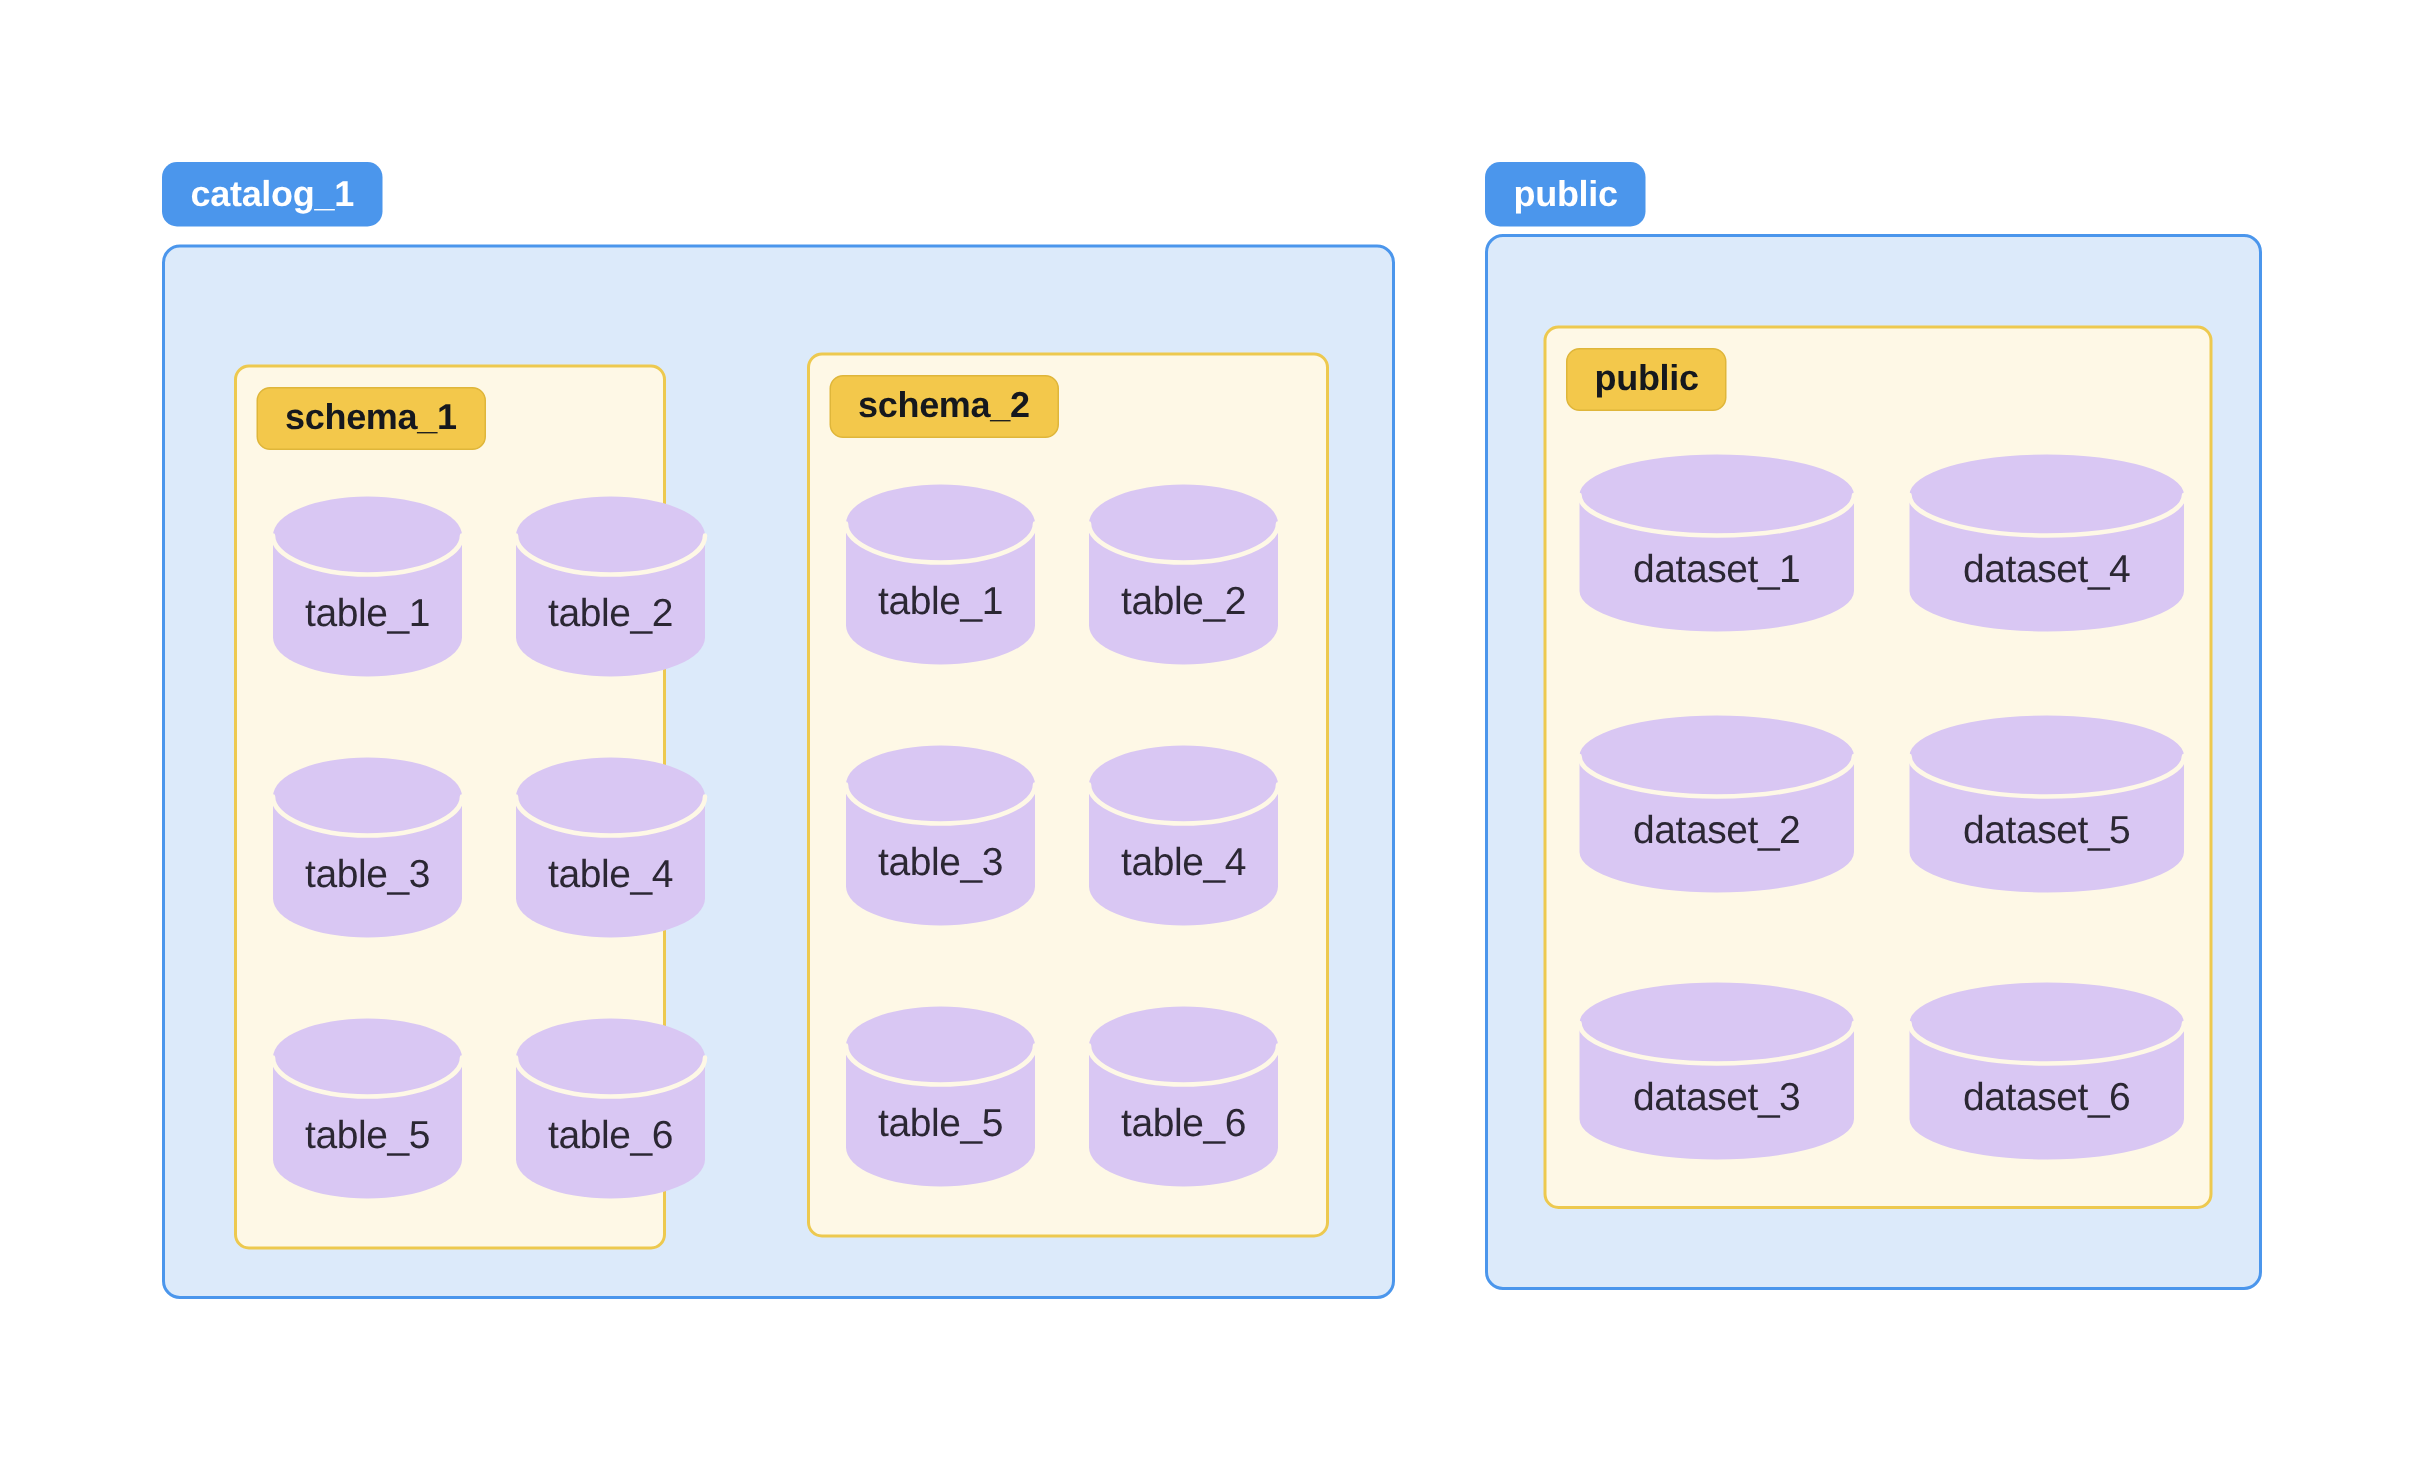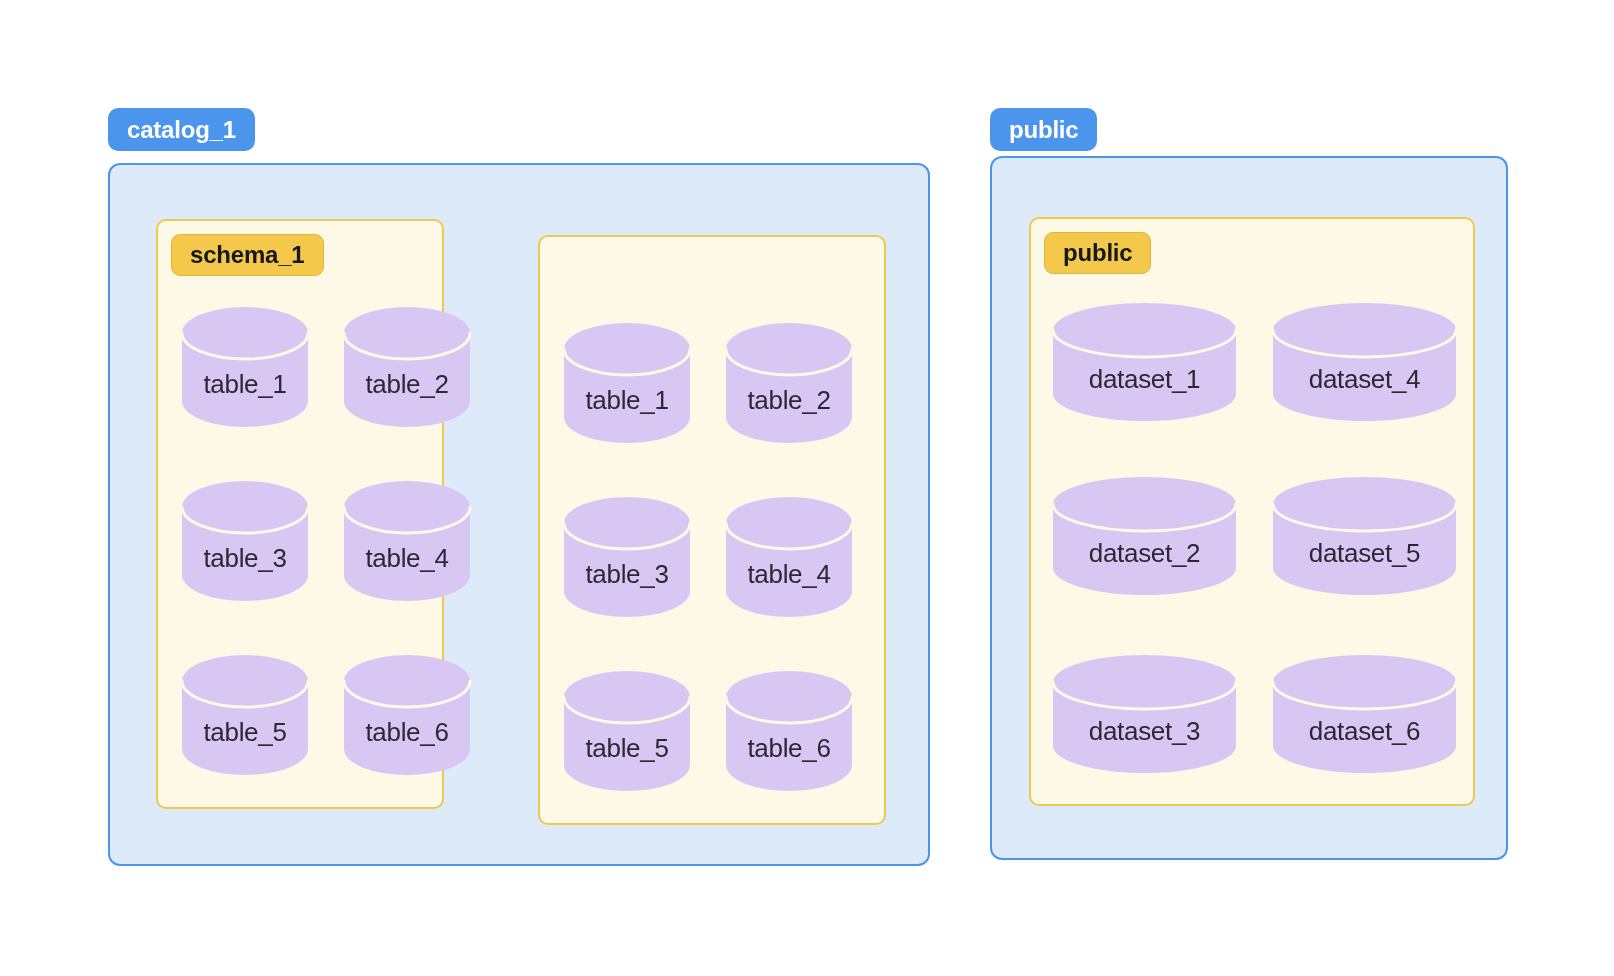--- a/index.html
+++ b/index.html
@@ -61,21 +61,21 @@
 </style>
 </head>
 <body>
 
 <div class="canvas">
 
   <div class="abs badge-blue" style="left:108px;top:108px;border-radius:10px;">catalog_1</div>
 
   <div class="abs container-box" style="left:108px;top:163px;width:822px;height:703px;">
 
-    <div class="schema-box" style="left:46px;top:54px;width:288px;height:590px;">
+    <div class="schema-box" style="left:46px;top:78px;width:288px;height:590px;">
       <div class="badge-yellow">schema_1</div>
 
       <svg class="cyl" style="left:23px;top:85px;" width="128" height="122" viewBox="0 0 128 122">
         <path class="cyl-body" d="M1 27 A63 26 0 0 1 127 27 L127 95 A63 26 0 0 1 1 95 Z"></path>
         <path class="cyl-seam" d="M1 27 A63 26 0 0 0 127 27"></path>
         <text class="cyl-label" x="64" y="87">table_1</text>
       </svg>
       <svg class="cyl" style="left:185px;top:85px;" width="128" height="122" viewBox="0 0 128 122">
         <path class="cyl-body" d="M1 27 A63 26 0 0 1 127 27 L127 95 A63 26 0 0 1 1 95 Z"></path>
         <path class="cyl-seam" d="M1 27 A63 26 0 0 0 127 27"></path>
@@ -97,20 +97,21 @@
         <text class="cyl-label" x="64" y="87">table_5</text>
       </svg>
       <svg class="cyl" style="left:185px;top:433px;" width="128" height="122" viewBox="0 0 128 122">
         <path class="cyl-body" d="M1 27 A63 26 0 0 1 127 27 L127 95 A63 26 0 0 1 1 95 Z"></path>
         <path class="cyl-seam" d="M1 27 A63 26 0 0 0 127 27"></path>
         <text class="cyl-label" x="64" y="87">table_6</text>
       </svg>
     </div>
 
     <div class="schema-box" style="left:428px;top:70px;width:348px;height:590px;">
+      <div class="badge-yellow">schema_2</div>
 
       <svg class="cyl" style="left:23px;top:85px;" width="128" height="122" viewBox="0 0 128 122">
         <path class="cyl-body" d="M1 27 A63 26 0 0 1 127 27 L127 95 A63 26 0 0 1 1 95 Z"></path>
         <path class="cyl-seam" d="M1 27 A63 26 0 0 0 127 27"></path>
         <text class="cyl-label" x="64" y="87">table_1</text>
       </svg>
       <svg class="cyl" style="left:185px;top:85px;" width="128" height="122" viewBox="0 0 128 122">
         <path class="cyl-body" d="M1 27 A63 26 0 0 1 127 27 L127 95 A63 26 0 0 1 1 95 Z"></path>
         <path class="cyl-seam" d="M1 27 A63 26 0 0 0 127 27"></path>
         <text class="cyl-label" x="64" y="87">table_2</text>

